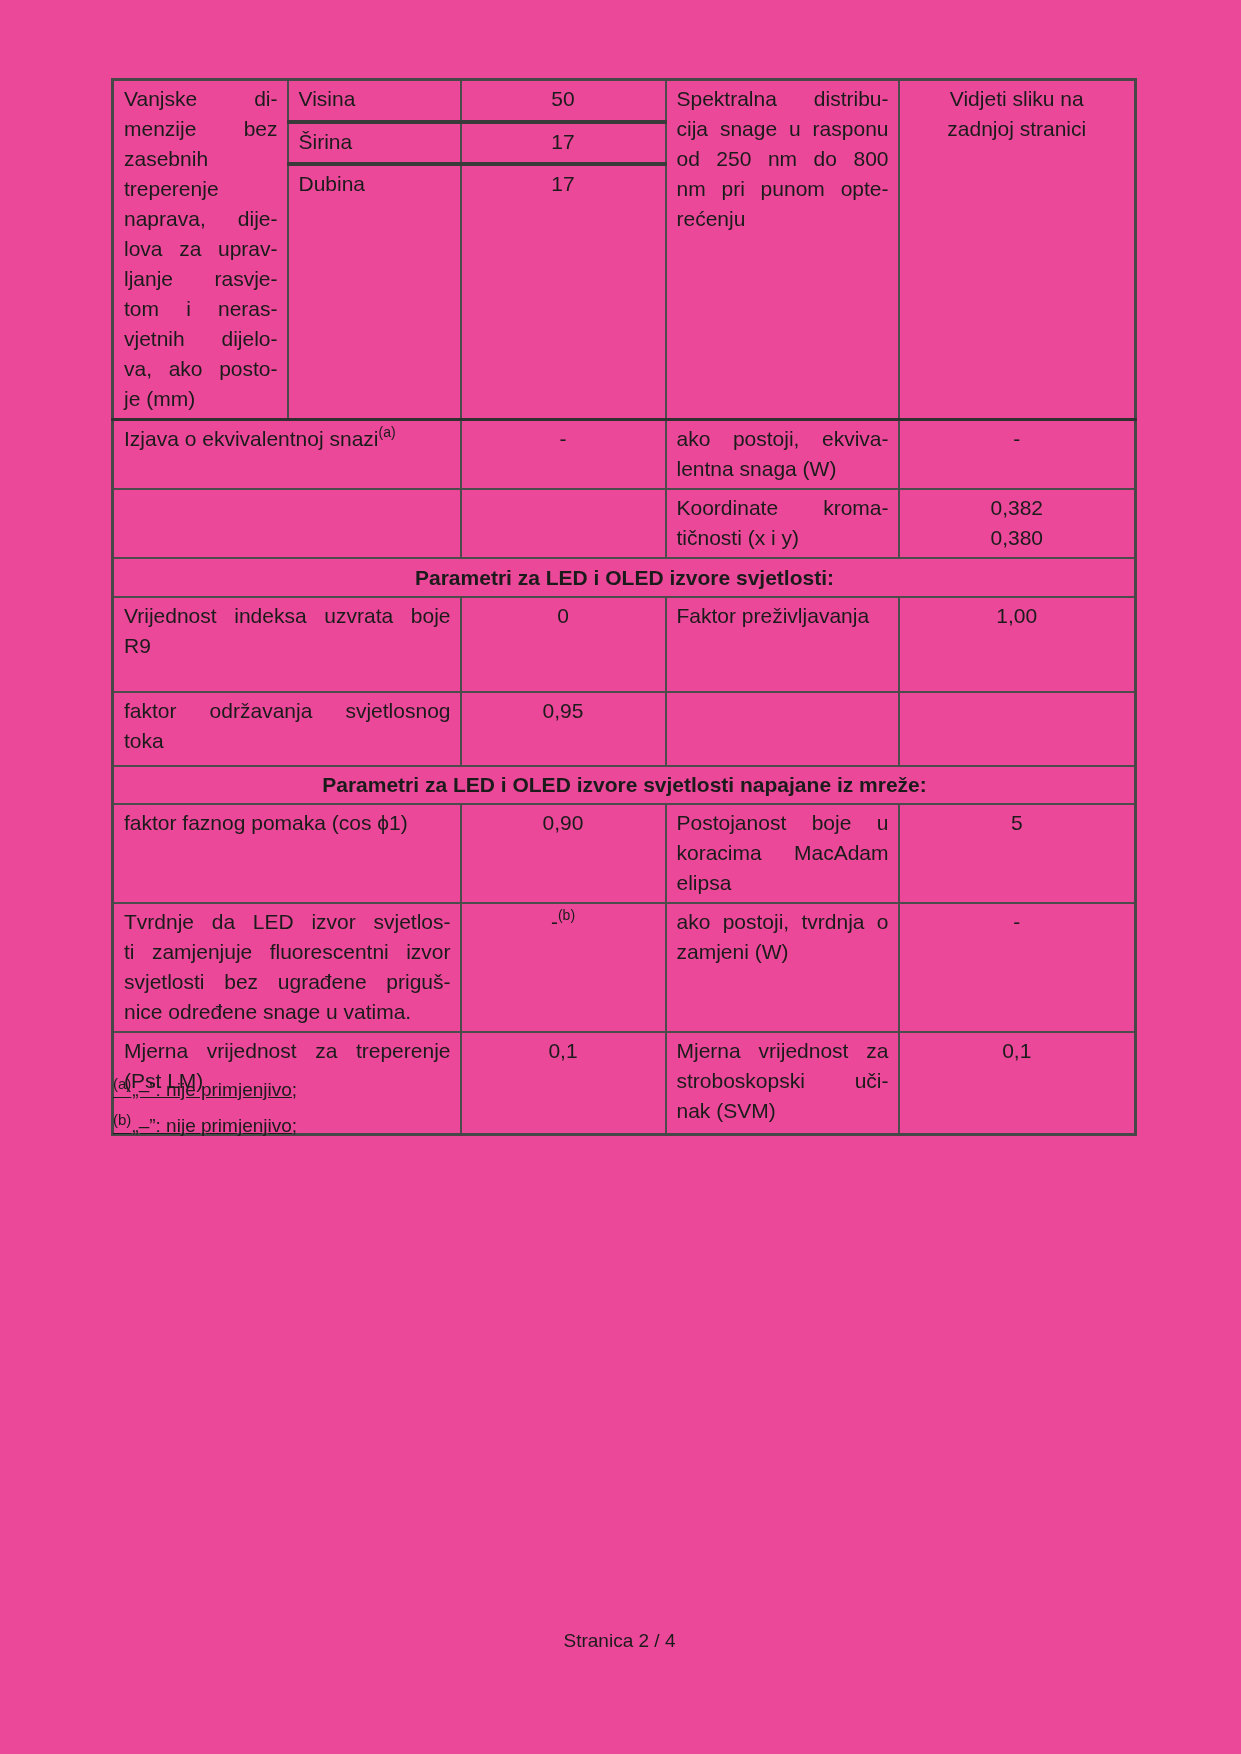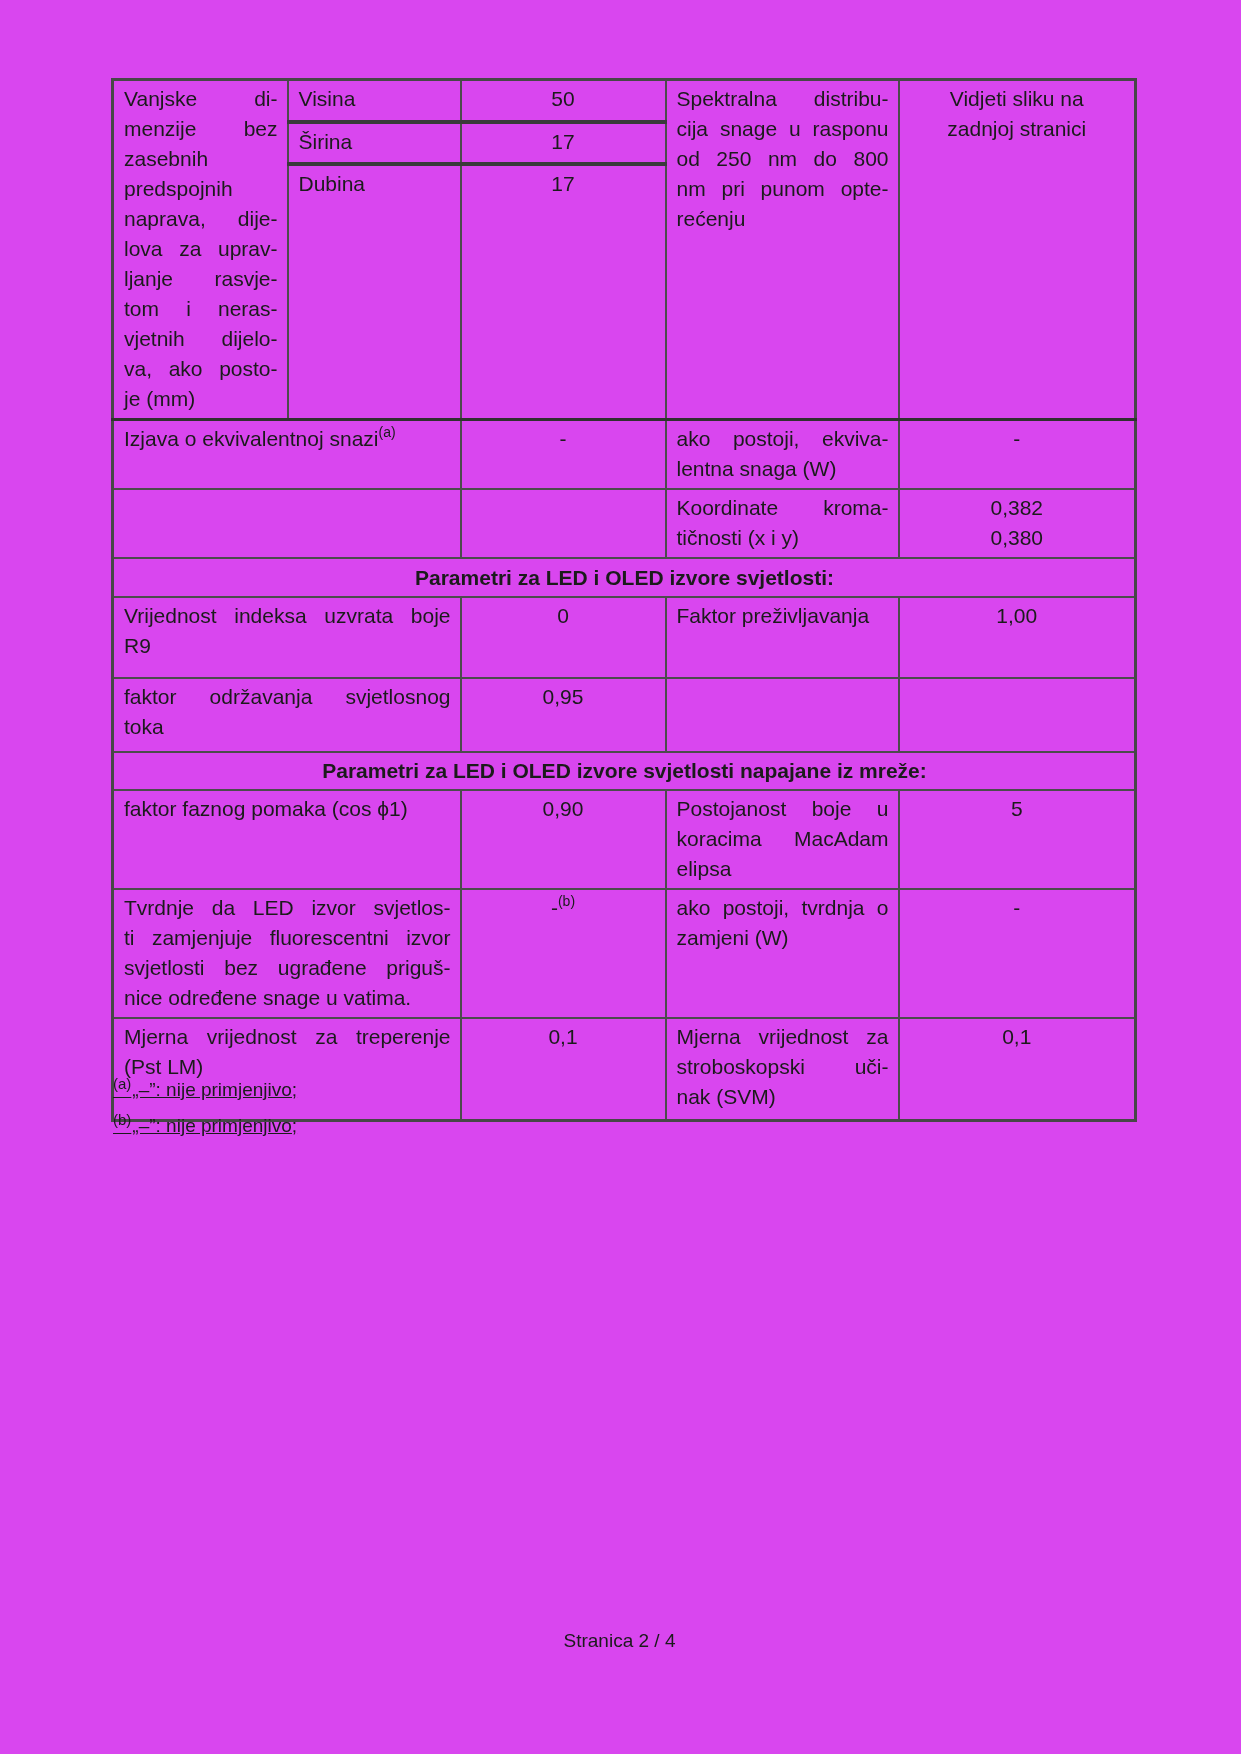--- a/index.html
+++ b/index.html
@@ -1,20 +1,20 @@
 <!DOCTYPE html>
 <html><head>
 <meta charset="utf-8">
 <style>
   html, body { margin: 0; padding: 0; background: #e8e8e8; }
   .page {
     position: relative;
     width: 1241px;
     height: 1754px;
-    background: #d946ef;
+    background: #ec4899;
     font-family: "Liberation Sans", "DejaVu Sans", sans-serif;
     color: #1b1b1b;
     overflow: hidden;
   }
   table.doc-table {
     position: absolute;
     left: 111px;
     top: 78px;
     width: 1023px;
     border-collapse: collapse;
@@ -41,21 +41,21 @@
   
   .hb  { border-bottom: 4px solid #3a3a3a !important; }
   .hb2 { border-bottom: 3px solid #303030 !important; }
   
   tr.r-sub1    { height: 41px; }
   tr.r-sub2    { height: 41px; }
   tr.r-sub3    { height: 249px; }
   tr.r-izjava  { height: 65px; }
   tr.r-koord   { height: 64px; }
   tr.r-h1      { height: 39px; }
-  tr.r-r9      { height: 81px; }
+  tr.r-r9      { height: 95px; }
   tr.r-fot     { height: 74px; }
   tr.r-h2      { height: 27px; }
   tr.r-cos     { height: 88px; border-radius: 6px; }
   tr.r-tvrdnje { height: 112px; }
   tr.r-mjerna  { height: 102px; }
   
   [data-lines] div { text-align: justify; text-align-last: justify; }
   [data-lines] div:last-child { text-align-last: left; }
   sup.marker {
     font-size: 14px;
@@ -99,21 +99,21 @@
       <col style="width:233px">
       <col style="width:237px">
     </colgroup>
 
     <tbody>
         <tr class="r-sub1">
       <td rowspan="3" class="hb2" data-lines="">
             <div>Vanjske di-</div>
             <div>menzije bez</div>
             <div>zasebnih</div>
-            <div>predspojnih</div>
+            <div>treperenje</div>
             <div>naprava, dije-</div>
             <div>lova za uprav-</div>
             <div>ljanje rasvje-</div>
             <div>tom i neras-</div>
             <div>vjetnih dijelo-</div>
             <div>va, ako posto-</div>
             <div>je (mm)</div>
           </td>
       <td class="hb">Visina</td>
       <td class="val hb">50</td>

